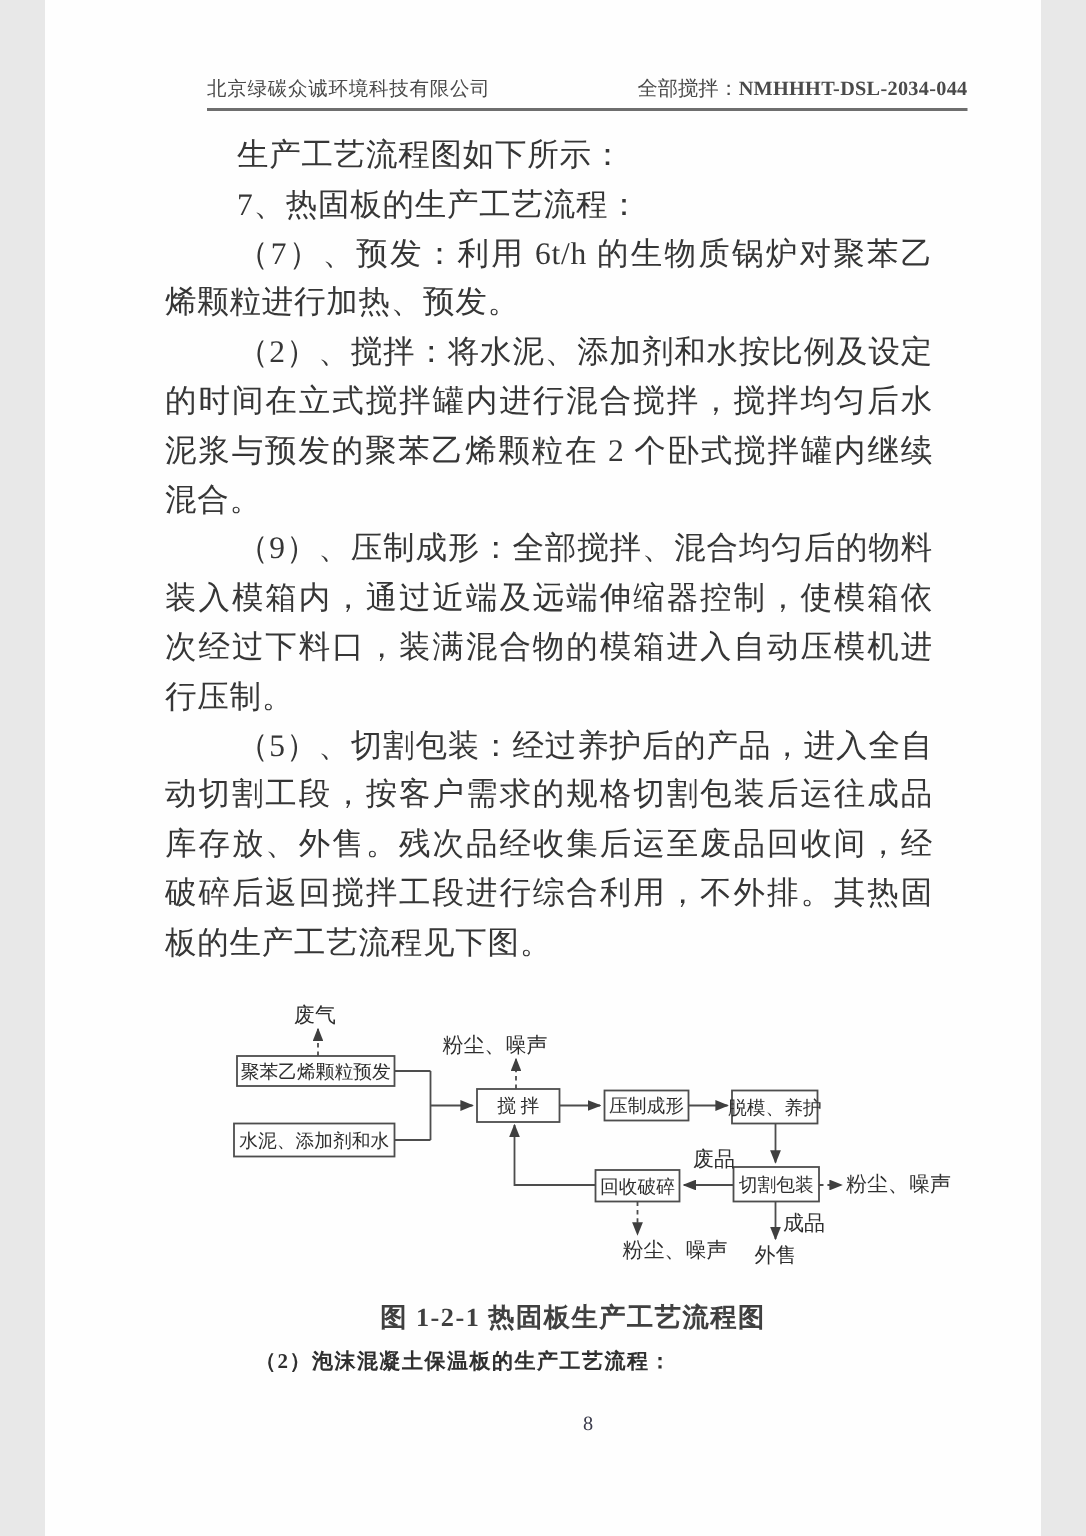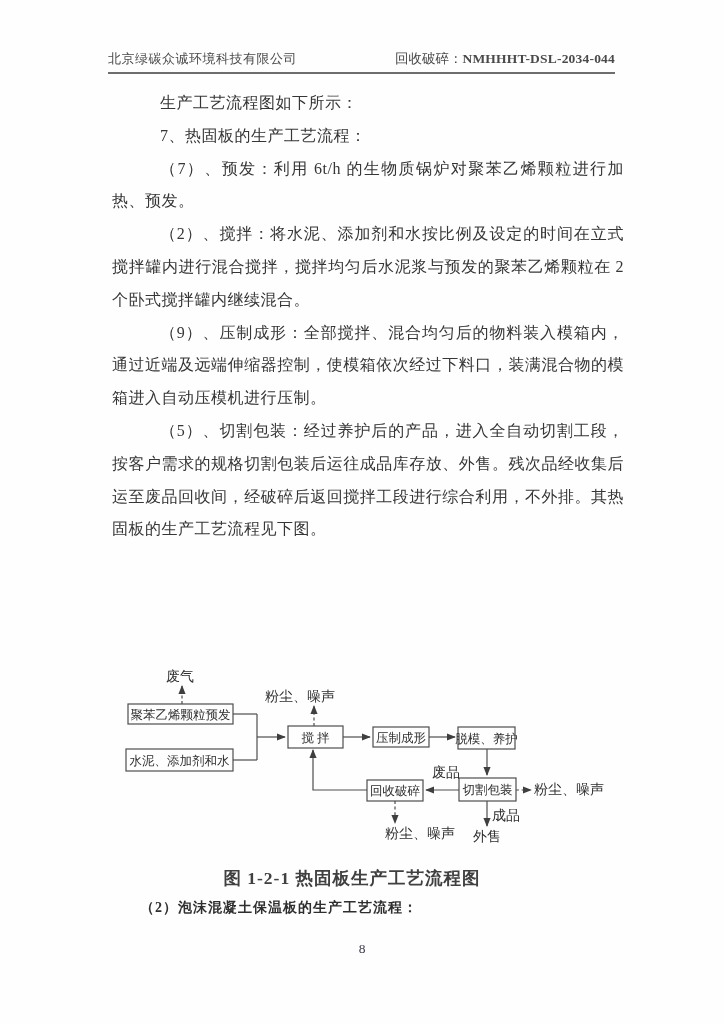--- a/index.html
+++ b/index.html
@@ -1,35 +1,35 @@
 <!DOCTYPE html>
 <html lang="zh"><head>
 <meta charset="utf-8">
 <style>
   html,body{margin:0;padding:0;background:#e8e8e8;}
   .page{
-    position:relative;width:724px;height:1024px;margin:0 auto;
+    position:relative;width:664px;height:1024px;margin:0 auto;
     background:#fefefe;overflow:hidden;
     font-family:"Liberation Serif","DejaVu Serif",serif;
     color:#333;
   }
   
   .header{
     position:absolute;left:108px;top:50px;width:507px;
     display:flex;justify-content:space-between;align-items:flex-end;
     border-bottom:2px solid #6e6e6e;padding-bottom:4px;
     font-size:13px;color:#4a4a4a;
   }
   .header .company{letter-spacing:0.5px;}
   .header .archive{font-size:13.5px;}
   .header .archive .num{font-weight:600;letter-spacing:0.2px;}
   
   .content{
-    position:absolute;left:112px;top:87px;width:512px;
-    font-size:16px;line-height:32.8px;color:#363636;
+    position:absolute;left:80px;top:87px;width:512px;
+    font-size:21px;line-height:32.8px;color:#363636;
     text-align:justify;text-justify:inter-ideograph;
   }
   .content p{margin:0;text-indent:48px;letter-spacing:0.5px;}
   
   .diagram{position:absolute;left:0;top:650px;}
   .diagram .ln{stroke:#4d4d4d;stroke-width:1.2;fill:none;}
   .diagram .dash{stroke:#4d4d4d;stroke-width:1.2;fill:none;stroke-dasharray:3 2.6;}
   .diagram rect{fill:#fefefe;stroke:#4d4d4d;stroke-width:1.2;}
   .diagram text{fill:#2e2e2e;font-family:"Liberation Serif","DejaVu Serif",serif;}
   .diagram .boxtxt{font-size:12.5px;text-anchor:middle;}
@@ -48,21 +48,21 @@
     font-size:13.5px;color:#3a3a4a;
   }
 </style>
 </head>
 <body>
 
 <div class="page">
 
   <div class="header">
     <span class="company">北京绿碳众诚环境科技有限公司</span>
-    <span class="archive"><span>回收破碎：</span><span class="num">NMHHHT-DSL-2034-044</span></span>
+    <span class="archive"><span>全部搅拌：</span><span class="num">NMHHHT-DSL-2034-044</span></span>
   </div>
 
   <div class="content">
     <p>生产工艺流程图如下所示：</p>
     <p>7、热固板的生产工艺流程：</p>
     <p>（7）、预发：利用 6t/h 的生物质锅炉对聚苯乙烯颗粒进行加热、预发。</p>
     <p>（2）、搅拌：将水泥、添加剂和水按比例及设定的时间在立式搅拌罐内进行混合搅拌，搅拌均匀后水泥浆与预发的聚苯乙烯颗粒在 2 个卧式搅拌罐内继续混合。</p>
     <p>（9）、压制成形：全部搅拌、混合均匀后的物料装入模箱内，通过近端及远端伸缩器控制，使模箱依次经过下料口，装满混合物的模箱进入自动压模机进行压制。</p>
     <p>（5）、切割包装：经过养护后的产品，进入全自动切割工段，按客户需求的规格切割包装后运往成品库存放、外售。残次品经收集后运至废品回收间，经破碎后返回搅拌工段进行综合利用，不外排。其热固板的生产工艺流程见下图。</p>
   </div>

